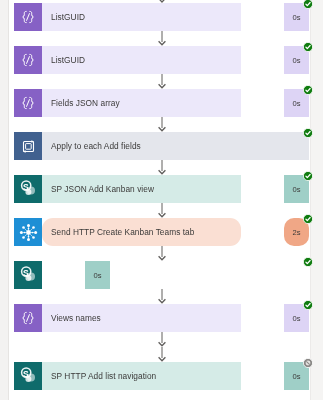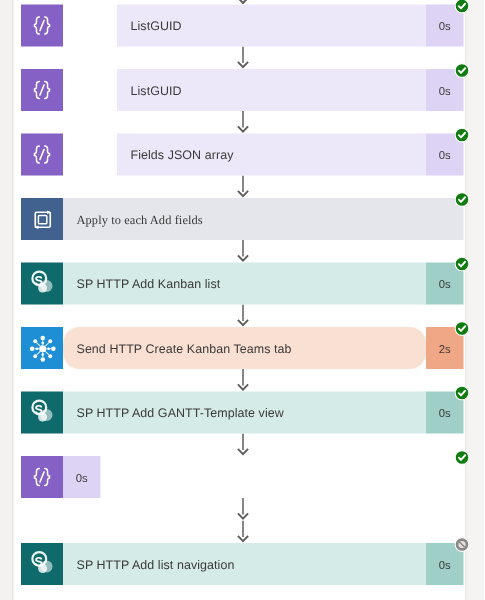--- a/index.html
+++ b/index.html
@@ -81,54 +81,55 @@
   }
   .node-duration {
     flex: 0 0 25px;
     width: 25px;
     display: flex;
     align-items: center;
     justify-content: center;
     font-size: 7.6px;
     color: #3b3a39;
     box-sizing: border-box;
+    margin-left: 43px;
   }
 
   
   .status-badge {
     position: absolute;
     right: -4px;
     top: -4px;
     width: 10px;
     height: 10px;
     border-radius: 50%;
     display: flex;
     align-items: center;
     justify-content: center;
     box-sizing: border-box;
     z-index: 5;
   }
   .status-badge svg { display: block; }
 
   
   .theme-expression .node-icon   { background: #8661c5; }
-  .theme-expression .node-title  { background: #ece8fa; margin-left: 36px; }
+  .theme-expression .node-title  { background: #ece8fa; }
   .theme-expression .node-duration { background: #ddd4f5; }
 
   .theme-loop .node-icon   { background: #41618f; }
-  .theme-loop .node-title  { background: #e4e6ec; font-family: Liberation Serif, serif; }
+  .theme-loop .node-title  { background: #e4e6ec; }
   .theme-loop .node-duration { background: #b9c2d1; }
 
   .theme-sharepoint .node-icon   { background: #0f6b6b; }
   .theme-sharepoint .node-title  { background: #d5ebe7; }
   .theme-sharepoint .node-duration { background: #9fcfc7; }
 
   .theme-http .node-icon   { background: #1e8fd5; }
   .theme-http .node-title  { background: #fadfd3; border-radius: 11px; }
-  .theme-http .node-duration { background: #f0a786; }
+  .theme-http .node-duration { background: #f0a786; border-radius: 10px; }
 
   
   .connector {
     position: relative;
     height: 15px;
     width: 295px;
     display: flex;
     align-items: center;
     justify-content: center;
   }
@@ -283,21 +284,21 @@
     <div class="node-icon">
           <span style="display: flex; align-items: center; justify-content: center; width: 100%; height: 100%;">
             <svg width="22" height="22" viewBox="0 0 22 22">
               <circle cx="9.2" cy="7.6" r="4.6" fill="none" stroke="#ffffff" stroke-width="1.5" opacity="0.92"></circle>
               <circle cx="14.0" cy="12.6" r="4.0" fill="#ffffff" opacity="0.55"></circle>
               <circle cx="11.4" cy="14.0" r="3.0" fill="#ffffff" opacity="0.8"></circle>
               <text x="6.0" y="12.1" font-family="Liberation Sans, sans-serif" font-size="8.5" font-weight="bold" fill="#ffffff">S</text>
             </svg>
           </span>
         </div>
-    <div class="node-title">SP HTTP Add Kanban list</div>
+    <div class="node-title">SP JSON Add Kanban view</div>
     <div class="node-duration">0s</div>
     <div class="status-badge">
           <span style="width: 100%; height: 100%;">
             <svg width="10" height="10" viewBox="0 0 10 10">
               <circle cx="5" cy="5" r="4.6" fill="#107c10" stroke="#ffffff" stroke-width="0.8"></circle>
               <path d="M2.9 5.1 L4.3 6.6 L7.1 3.5" fill="none" stroke="#ffffff" stroke-width="1.25" stroke-linecap="round" stroke-linejoin="round"></path>
             </svg>
           </span>
         </div>
   </div>
@@ -364,21 +365,20 @@
     <div class="node-icon">
           <span style="display: flex; align-items: center; justify-content: center; width: 100%; height: 100%;">
             <svg width="22" height="22" viewBox="0 0 22 22">
               <circle cx="9.2" cy="7.6" r="4.6" fill="none" stroke="#ffffff" stroke-width="1.5" opacity="0.92"></circle>
               <circle cx="14.0" cy="12.6" r="4.0" fill="#ffffff" opacity="0.55"></circle>
               <circle cx="11.4" cy="14.0" r="3.0" fill="#ffffff" opacity="0.8"></circle>
               <text x="6.0" y="12.1" font-family="Liberation Sans, sans-serif" font-size="8.5" font-weight="bold" fill="#ffffff">S</text>
             </svg>
           </span>
         </div>
-    <div class="node-title">SP HTTP Add GANTT-Template view</div>
     <div class="node-duration">0s</div>
     <div class="status-badge">
           <span style="width: 100%; height: 100%;">
             <svg width="10" height="10" viewBox="0 0 10 10">
               <circle cx="5" cy="5" r="4.6" fill="#107c10" stroke="#ffffff" stroke-width="0.8"></circle>
               <path d="M2.9 5.1 L4.3 6.6 L7.1 3.5" fill="none" stroke="#ffffff" stroke-width="1.25" stroke-linecap="round" stroke-linejoin="round"></path>
             </svg>
           </span>
         </div>
   </div>
@@ -393,20 +393,21 @@
   <div class="node theme-expression">
     <div class="node-icon">
           <span style="display: flex; align-items: center; justify-content: center; width: 100%; height: 100%;">
             <svg width="18" height="18" viewBox="0 0 18 18">
               <path d="M7.2 3.4c-1.5 0-1.9.7-1.9 1.9v1.5c0 1-.4 1.5-1.3 1.6v1.2c.9.1 1.3.6 1.3 1.6v1.5c0 1.2.4 1.9 1.9 1.9" fill="none" stroke="#ffffff" stroke-width="1" stroke-linecap="round"></path>
               <path d="M10.8 3.4c1.5 0 1.9.7 1.9 1.9v1.5c0 1 .4 1.5 1.3 1.6v1.2c-.9.1-1.3.6-1.3 1.6v1.5c0 1.2-.4 1.9-1.9 1.9" fill="none" stroke="#ffffff" stroke-width="1" stroke-linecap="round"></path>
               <line x1="10.4" y1="5.6" x2="7.6" y2="12.4" stroke="#ffffff" stroke-width="1" stroke-linecap="round"></line>
             </svg>
           </span>
         </div>
+    <div class="node-title">Views names</div>
     <div class="node-duration">0s</div>
     <div class="status-badge">
           <span style="width: 100%; height: 100%;">
             <svg width="10" height="10" viewBox="0 0 10 10">
               <circle cx="5" cy="5" r="4.6" fill="#107c10" stroke="#ffffff" stroke-width="0.8"></circle>
               <path d="M2.9 5.1 L4.3 6.6 L7.1 3.5" fill="none" stroke="#ffffff" stroke-width="1.25" stroke-linecap="round" stroke-linejoin="round"></path>
             </svg>
           </span>
         </div>
   </div>

